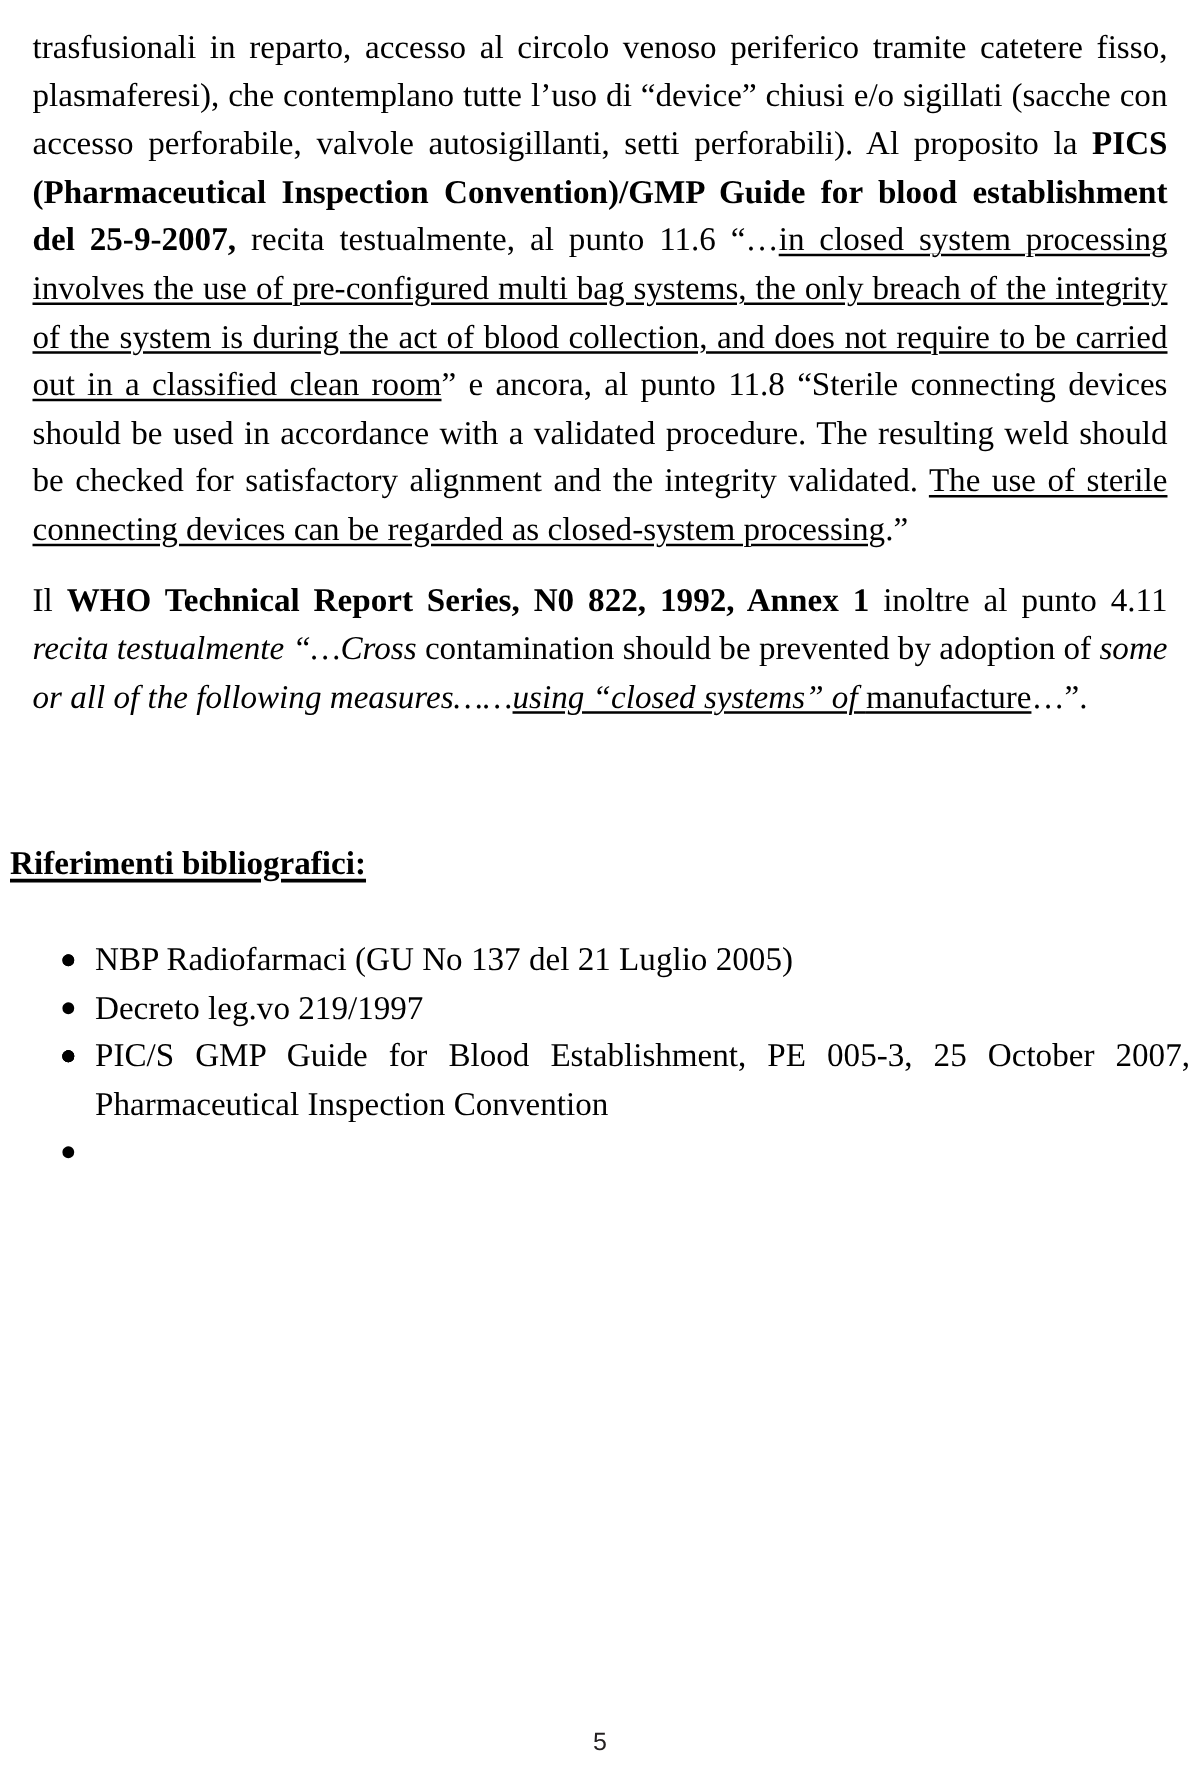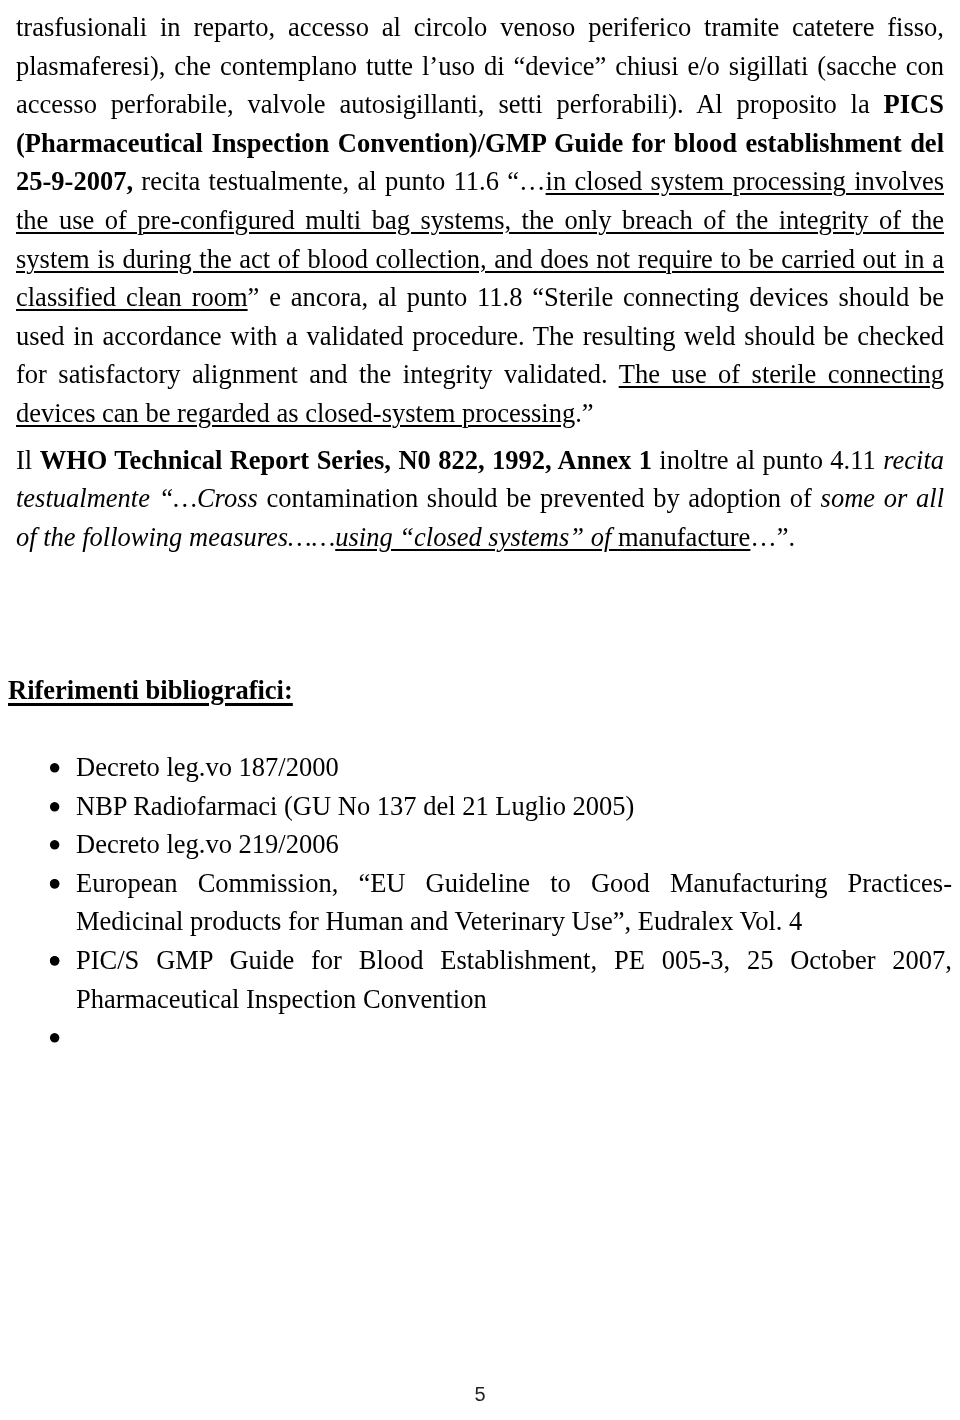--- a/index.html
+++ b/index.html
@@ -28,21 +28,21 @@
   }
 
   .body-block {
     position: absolute;
     left: 8px;
     top: 0px;
     width: 944px;
   }
 
   p.para {
-    margin: 8px;
+    margin: 18px;
     padding: 0;
     text-align: justify;
     text-justify: inter-word;
     font-size: 26.5px;
     line-height: 38.6px;
     letter-spacing: 0px;
     word-spacing: 0px;
   }
 
   p.para.lead {
@@ -121,25 +121,25 @@
 
     <p class="para lead"><span>trasfusionali in reparto, accesso al circolo venoso periferico tramite catetere fisso, plasmaferesi), che contemplano tutte l’uso di “device” chiusi e/o sigillati (sacche con accesso perforabile, valvole autosigillanti, setti perforabili). Al proposito la </span><span class="b">PICS (Pharmaceutical Inspection Convention)/GMP Guide for blood establishment del 25-9-2007,</span><span> recita testualmente, al punto 11.6 “…</span><span class="u">in closed system processing involves the use of pre-configured multi bag systems, the only breach of the integrity of the system is during the act of blood collection, and does not require to be carried out in a classified clean room</span><span>” e ancora, al punto 11.8 “Sterile connecting devices should be used in accordance with a validated procedure. The resulting weld should be checked for satisfactory alignment and the integrity validated. </span><span class="u">The use of sterile connecting devices can be regarded as closed-system processing</span><span>.”</span></p>
 
     <p class="para"><span>Il </span><span class="b">WHO Technical Report Series, N0 822, 1992, Annex 1</span><span> inoltre al punto 4.11 </span><span class="i">recita testualmente</span><span class="i"> “…Cross</span><span> contamination should be prevented by adoption of </span><span class="i">some or all of the following measures……</span><span class="i u">using “closed systems” of </span><span class="u">manufacture</span><span>…”.</span></p>
 
   </div>
 
   <div class="refs-heading">Riferimenti bibliografici:</div>
 
   <ul class="refs">
-    <li><span class="bullet">●</span><span>Decreto leg.vo 187/2000</span></li>
+    <li><span class="bullet">●</span></li>
     <li><span class="bullet">●</span><span>NBP Radiofarmaci (GU No 137 del 21 Luglio 2005)</span></li>
-    <li><span class="bullet">●</span><span>Decreto leg.vo 219/2006</span></li>
+    <li><span class="bullet">●</span><span>Decreto leg.vo 219/1997</span></li>
     <li><span class="bullet">●</span></li>
-    <li><span class="bullet">●</span><span>European Commission, “EU Guideline to Good Manufacturing Practices-Medicinal products for Human and Veterinary Use”, Eudralex Vol. 4</span></li>
+    <li><span class="bullet">●</span></li>
     <li><span class="bullet">●</span></li>
     <li><span class="bullet">●</span><span>PIC/S GMP Guide for Blood Establishment, PE 005-3, 25 October 2007, Pharmaceutical Inspection Convention</span></li>
     <li><span class="bullet">●</span></li>
   </ul>
 
   <div class="page-number">5</div>
 
 </div>
 
 </body></html>

